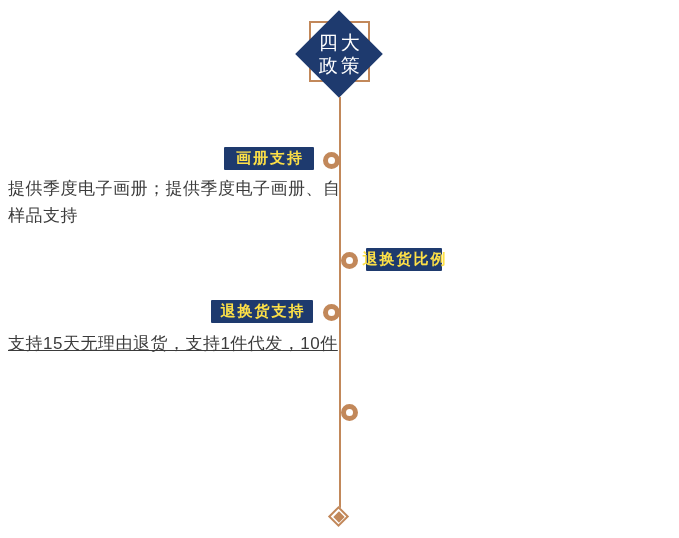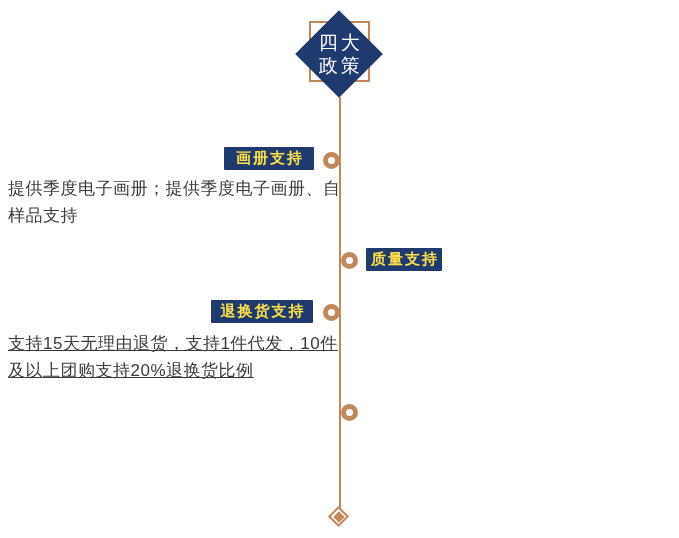--- a/index.html
+++ b/index.html
@@ -130,27 +130,26 @@
   <div class="vline"></div>
 
   <div class="node node-1"></div>
   <div class="pill pill-1">画册支持</div>
   <div class="desc desc-1">
     <div>提供季度电子画册；提供季度电子画册、自</div>
     <div>样品支持</div>
   </div>
 
   <div class="node node-2"></div>
-  <div class="pill pill-2">质量支持</div>
+  <div class="pill pill-2">退换货比例</div>
 
   <div class="node node-3"></div>
   <div class="pill pill-3">退换货支持</div>
   <div class="desc desc-3">
     <div>支持15天无理由退货，支持1件代发，10件</div>
-    <div>及以上团购支持20%退换货比例</div>
   </div>
 
   <div class="node node-4"></div>
 
   <div class="end-diamond-outer"></div>
   <div class="end-diamond-inner"></div>
 
 </div>
 
 </body></html>

